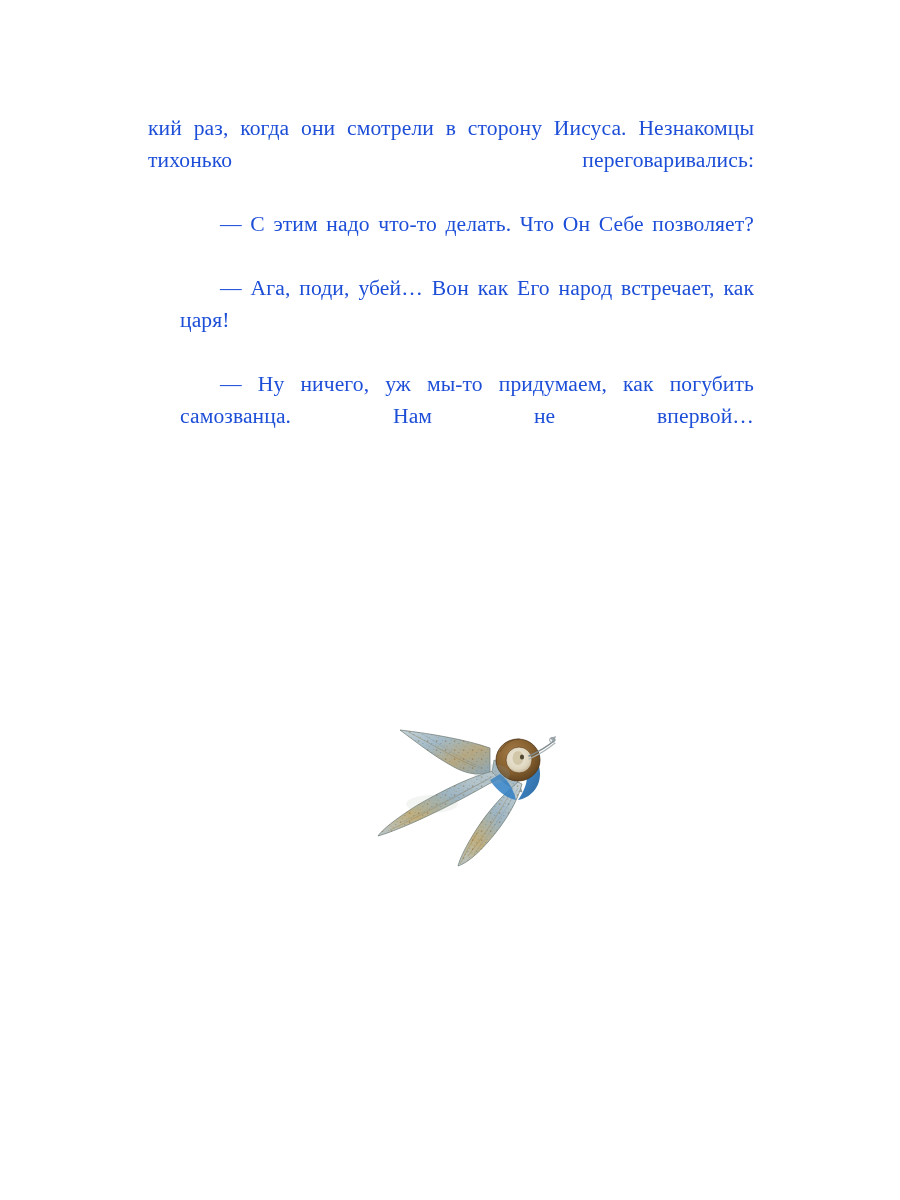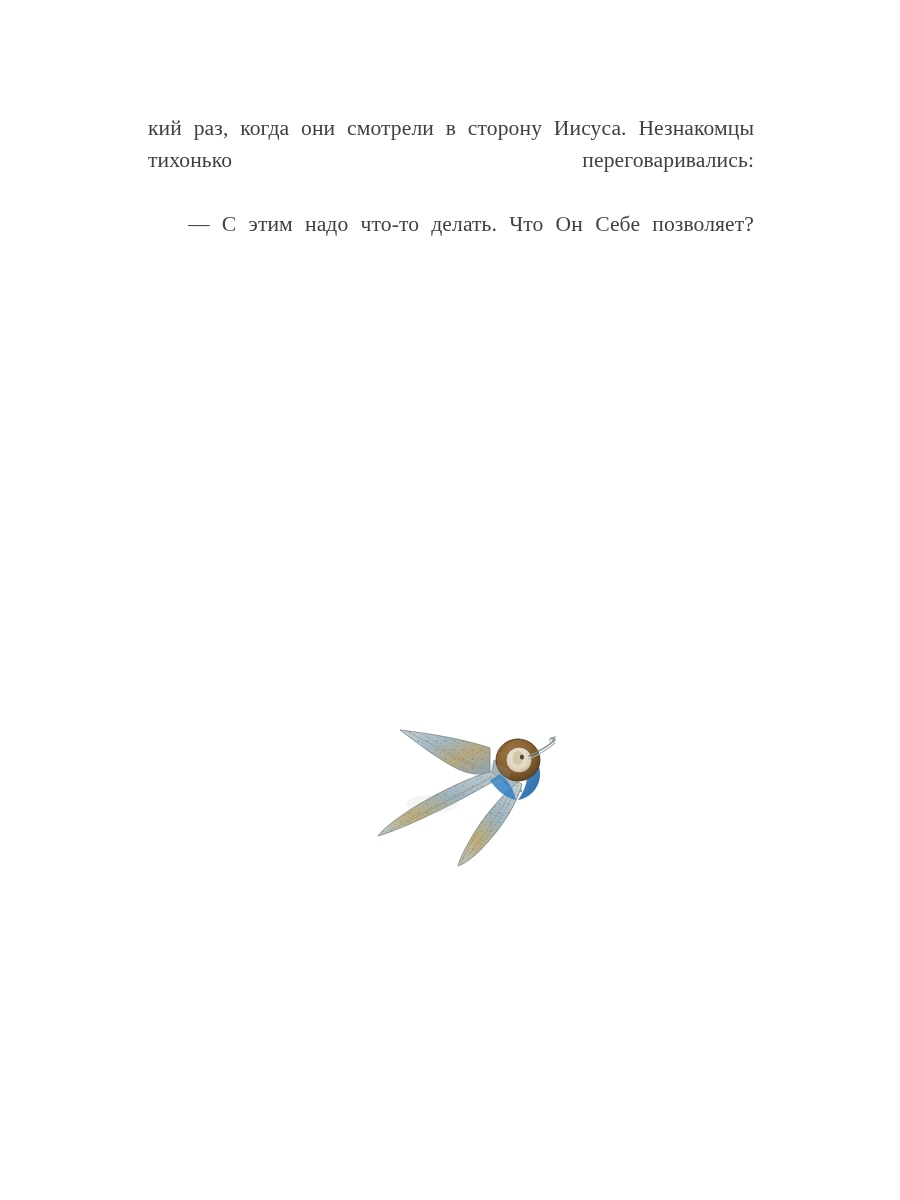--- a/index.html
+++ b/index.html
@@ -25,28 +25,29 @@
     top: 112px;
     width: 606px;
   }
   .para {
     margin: 0;
     font-size: 21.6px;
     line-height: 32px;
     text-align: justify;
     text-justify: inter-word;
     letter-spacing: 0.1px;
-    color: #404040;
+    color: #1d4ed8;
     -webkit-font-smoothing: antialiased;
   }
   .para.continuation {
     text-indent: 0;
   }
   .para.dialogue {
     text-indent: 40px;
+    margin-left: 32px;
   }
   
   .para:after {
     content: "";
     display: inline-block;
     width: 100%;
   }
 
   
   .illustration {
@@ -63,20 +64,22 @@
   }
 </style>
 </head>
 <body>
 
 <div class="page">
 
   <div class="text-column">
     <p class="para continuation">кий раз, когда они смотрели в сторону Иисуса. Незнакомцы тихонько переговаривались:</p>
     <p class="para dialogue">— С этим надо что-то делать. Что Он Себе позволяет?</p>
+    <p class="para dialogue">— Ага, поди, убей… Вон как Его народ встречает, как царя!</p>
+    <p class="para dialogue">— Ну ничего, уж мы-то придумаем, как погубить самозванца. Нам не впервой…</p>
   </div>
 
   <div class="illustration">
     <svg viewBox="0 0 186 156" xmlns="http://www.w3.org/2000/svg" aria-hidden="true">
       <defs>
 
         <linearGradient id="wingGrad" x1="0" y1="0" x2="1" y2="1">
           <stop offset="0%" stop-color="#c6d4da"></stop>
           <stop offset="35%" stop-color="#a2b9c6"></stop>
           <stop offset="65%" stop-color="#b6a882"></stop>

